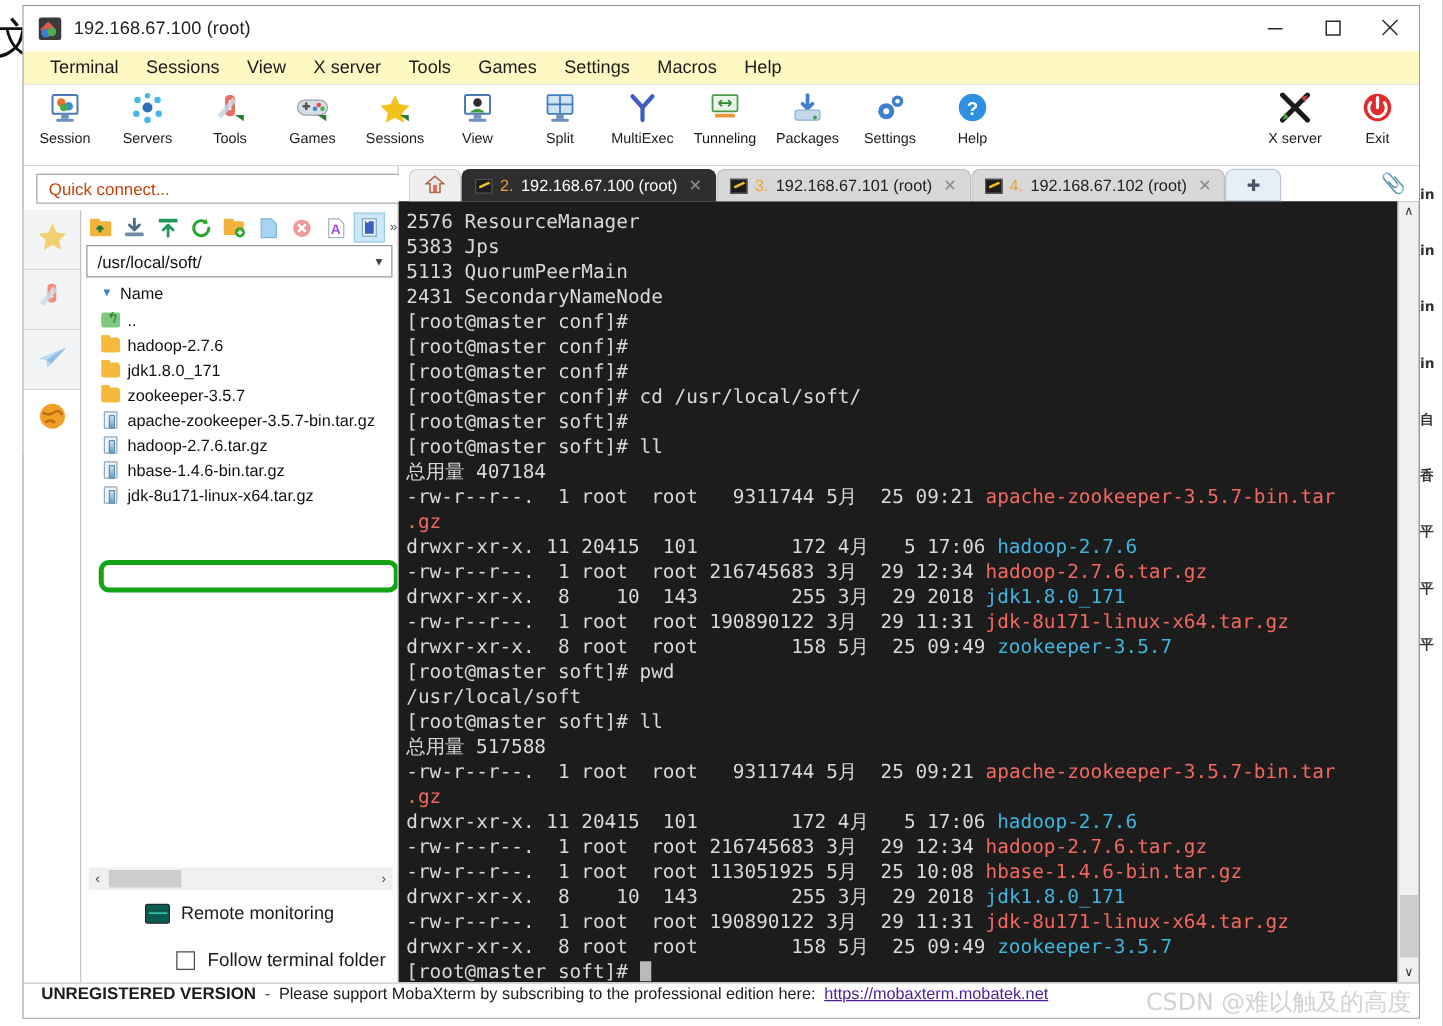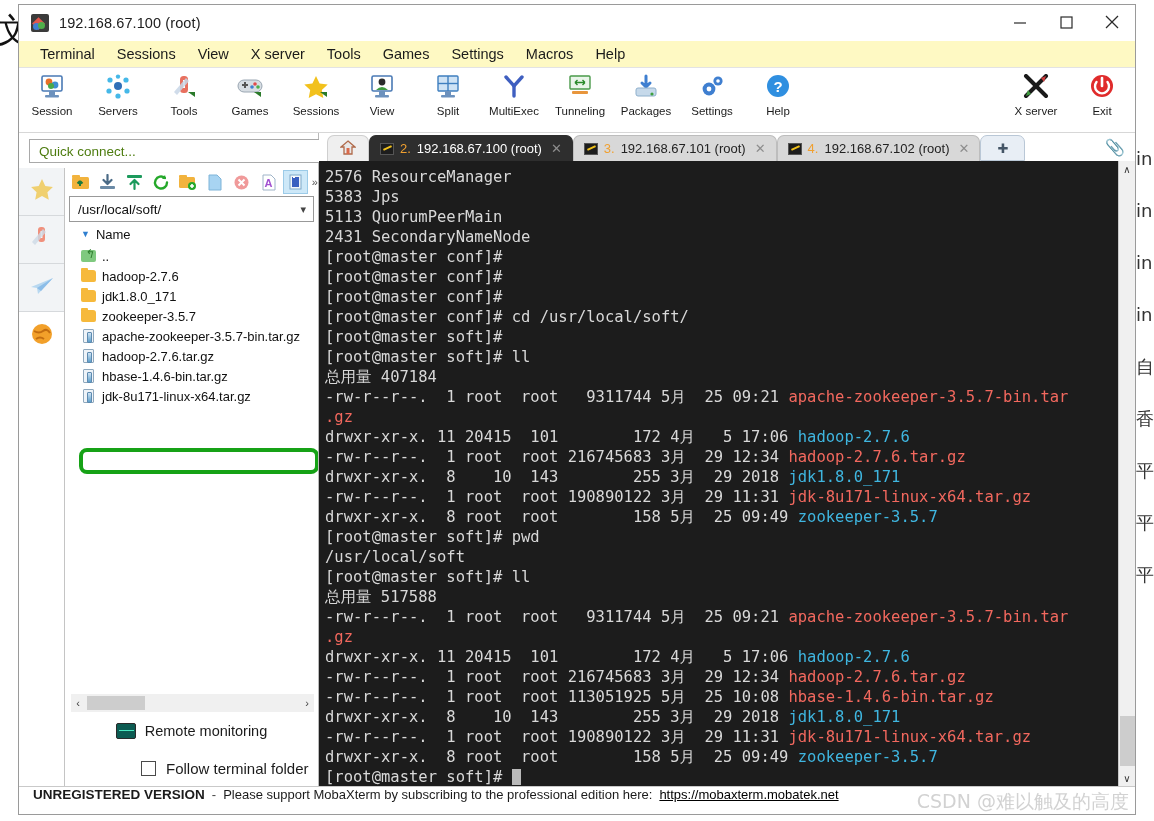--- a/index.html
+++ b/index.html
@@ -7,22 +7,22 @@
     width: 1154px; height: 821px;
     font-family: "Liberation Sans", sans-serif;
     background: #ffffff;
     overflow: hidden;
   }
   body { position: relative; }
 
   
   .bg-layer { position:absolute; inset:0; background:#ffffff; }
   .bg-char { position:absolute; left:-4px; top:8px; font-size:34px; color:#111; font-family:"DejaVu Sans",sans-serif; }
-  .bg-right-col { position:absolute; right:2px; top:150px; width:16px; font-size:18px; color:#333;
-                  font-family:"DejaVu Sans",sans-serif; line-height:1; }
+  .bg-right-col { position:absolute; right:2px; top:150px; width:16px; font-size:11px; color:#333;
+                  font-family:"DejaVu Sans",sans-serif; line-height:1;font-weight:bold; }
   .bg-right-col div { margin-bottom:34px; }
 
   
   .window {
     position: absolute; left: 18px; top: 4px;
     width: 1118px; height: 811px;
     background: #ffffff;
     border: 1px solid #9a9a9a;
     display: flex; flex-direction: column;
   }
@@ -52,21 +52,21 @@
   .tb-lab { font-size:11.5px; color:#1b1b1b; white-space:nowrap; }
   .tb-spacer { flex:1; }
 
   
   .body-split { flex:1; display:flex; min-height:0; background:#fff; }
 
   
   .leftpanel { width: 300px; flex:none; display:flex; flex-direction:column; border-right:1px solid #b9b9b9; }
   .qc-wrap { padding:6px 6px 5px 10px; }
   .qc-input { width:292px; height:24px; border:1px solid #a9a9a9; background:#fff; display:flex; align-items:center;
-              padding-left:9px; font-size:13.5px; color:#4d7c0f; }
+              padding-left:9px; font-size:13.5px; color:#c2410c; }
   .left-main { flex:1; display:flex; min-height:0; }
 
   .icon-rail { width:46px; flex:none; display:flex; flex-direction:column; align-items:center; border-right:1px solid #c4c4c4;}
   .rail-btn { width:45px; height:48px; display:flex; align-items:center; justify-content:center;
               background:#f2f4f6; border-bottom:1px solid #d6d9dc; }
   .rail-btn.plain { background:#fff; border-bottom:1px solid #ffffff; }
 
   .file-col { flex:1; display:flex; flex-direction:column; min-width:0; }
   .file-tools { height:28px; display:flex; align-items:center; gap:2px; padding-left:3px; }
   .ft-btn { width:26px; height:24px; display:flex; align-items:center; justify-content:center; }
@@ -134,21 +134,21 @@
              align-items:center; flex:none; }
   .vs-arrow { height:16px; display:flex; align-items:center; justify-content:center; font-size:10px; color:#333; width:100%; }
   .vs-track { flex:1; width:100%; }
   .vs-thumb { width:15px; height:50px; background:#cdcdcd; margin:auto 0 4px 0; }
 
   
   .statusbar { height:28px; flex:none; display:flex; align-items:flex-start; gap:7px; padding-left:14px;
                border-top:1px solid #c9c9c9; background:#fff; font-size:13px; color:#1b1b1b; position:relative; }
   .st-strong { font-weight:bold; font-size:13.5px; }
   .st-dash { color:#444; }
-  .st-link { color:#000000; text-decoration:underline; }
+  .st-link { color:#4c1d95; text-decoration:underline; }
   .watermark { position:absolute; right:6px; top:2px; font-size:19px; color:#d2d2d2;
                font-family:"DejaVu Sans", sans-serif; white-space:nowrap; }
 </style>
 </head>
 <body>
 
 <div class="bg-layer">
   <div class="bg-char">文</div>
   <div class="bg-right-col">
       <div>in</div>

